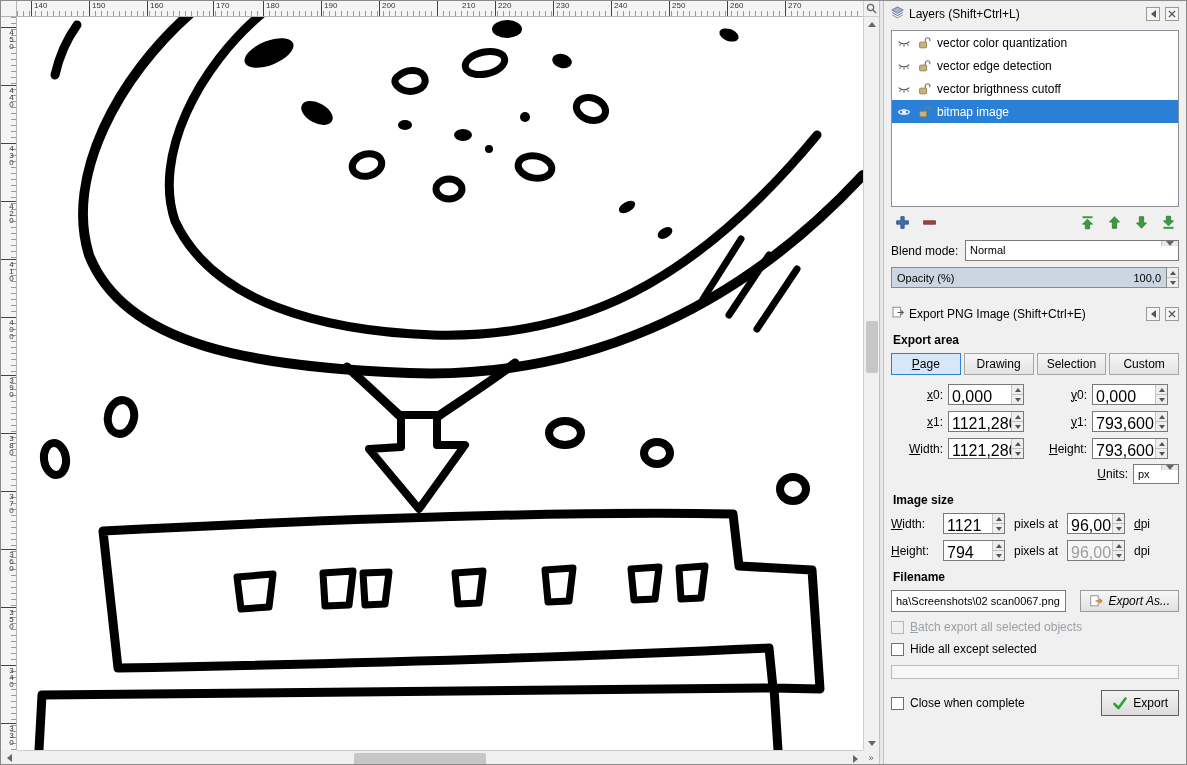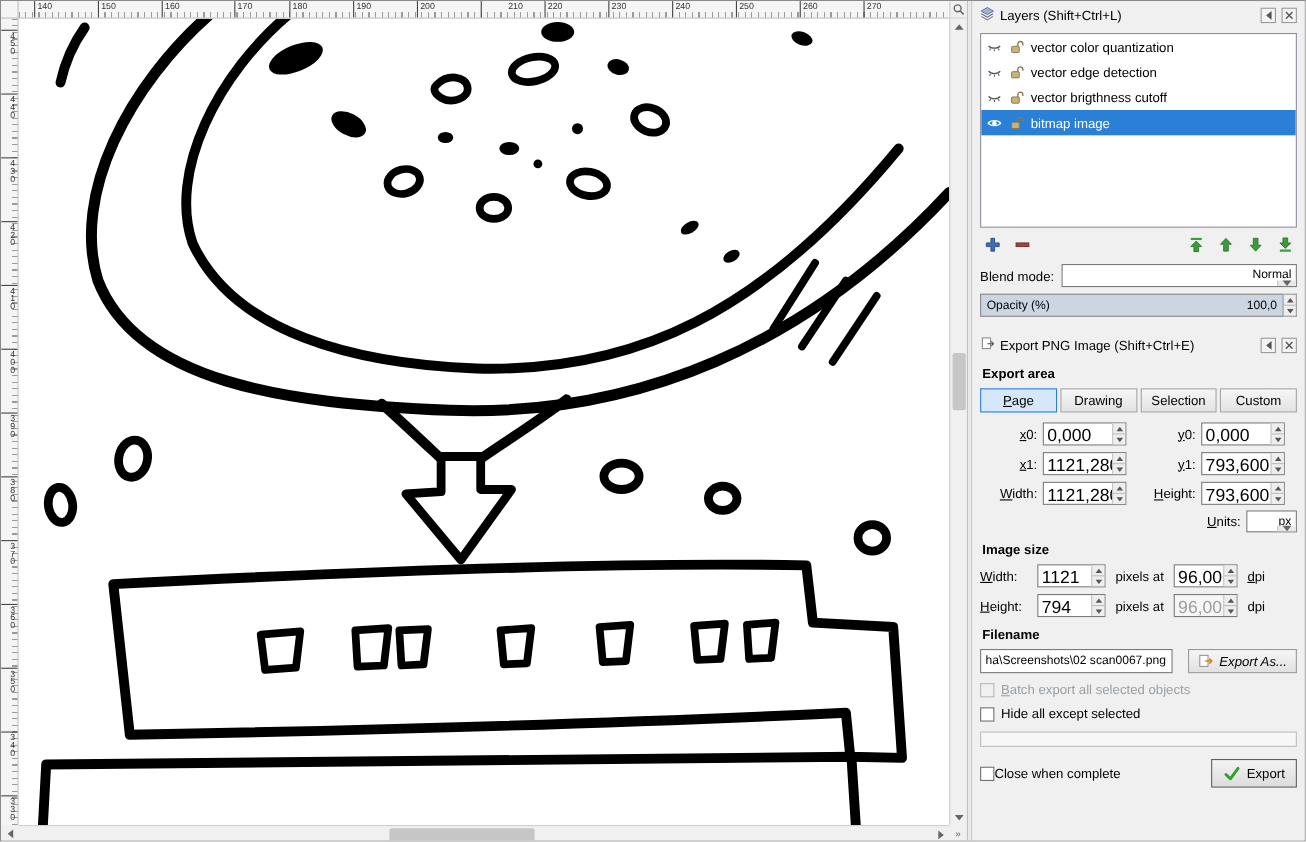--- a/index.html
+++ b/index.html
@@ -53,21 +53,21 @@
   .layer-row.selected .lr-icon{color:#fff;}
   .lr-label{padding-left:2px;white-space:nowrap;}
 
   #layer-btns{display:flex;align-items:center;gap:9px;margin-top:5px;height:20px;padding:0 2px;}
   #layer-btns .spacer{flex:1;}
   .ic-btn{width:18px;height:18px;display:flex;align-items:center;justify-content:center;}
 
   .row{display:flex;align-items:center;}
   #blend-row{margin-top:8px;}
   #blend-row .lbl{width:74px;}
-  .combo{display:flex;height:21px;border:1px solid #7a7a7a;background:#fff;align-items:flex-end;flex-direction:column;}
+  .combo{display:flex;height:21px;border:1px solid #7a7a7a;background:#fff;align-items:flex-start;}
   .combo-val{flex:1;padding:3px 4px 0 4px;font-size:11px;white-space:nowrap;overflow:hidden;}
   .combo-arrow{width:17px;background:#e9e9e9;border-left:1px solid #c8c8c8;display:flex;align-items:center;justify-content:center;}
   #blend-combo{flex:1;}
 
   #opacity-row{margin-top:6px;}
   #opacity-slider{flex:1;height:21px;border:1px solid #8a8a8a;background:#ccd6e2;display:flex;align-items:center;padding:0 5px;font-size:11px;}
   #opacity-slider .spacer{flex:1;}
   .spin-btns{width:12px;display:flex;flex-direction:column;border:1px solid #9a9a9a;border-left:none;background:#eee;height:21px;}
   .spin-btns .su,.spin-btns .sd{flex:1;position:relative;}
   .spin-btns .su{border-bottom:1px solid #bdbdbd;}
@@ -108,21 +108,21 @@
   #export-as-btn{height:22px;padding:0 8px;border:1px solid #9a9a9a;background:linear-gradient(#f6f6f6,#e1e1e1);
       display:flex;align-items:center;gap:5px;font-size:12px;font-style:italic;}
 
   .cb-row{margin-top:8px;gap:6px;}
   .cb{width:13px;height:13px;border:1px solid #707070;background:#fff;flex:none;}
   .cb-row.disabled{color:#9aa0a6;}
   .cb-row.disabled .cb{border-color:#b7b7b7;background:#f1f1f1;}
 
   #progress-strip{margin-top:9px;height:14px;border:1px solid #bcbcbc;background:#f7f7f7;}
 
-  #bottom-row{margin-top:11px;text-align:right;}
+  #bottom-row{margin-top:11px;gap:6px;text-align:right;}
   #bottom-row .spacer{flex:1;}
   #export-btn{height:26px;padding:0 10px;border:1px solid #5f5f5f;background:linear-gradient(#f3f3f3,#dcdcdc);
       display:flex;align-items:center;gap:5px;font-size:12px;}
 </style>
 </head>
 <body>
 
 <div id="app">
 
   <div id="ruler-corner"></div>

